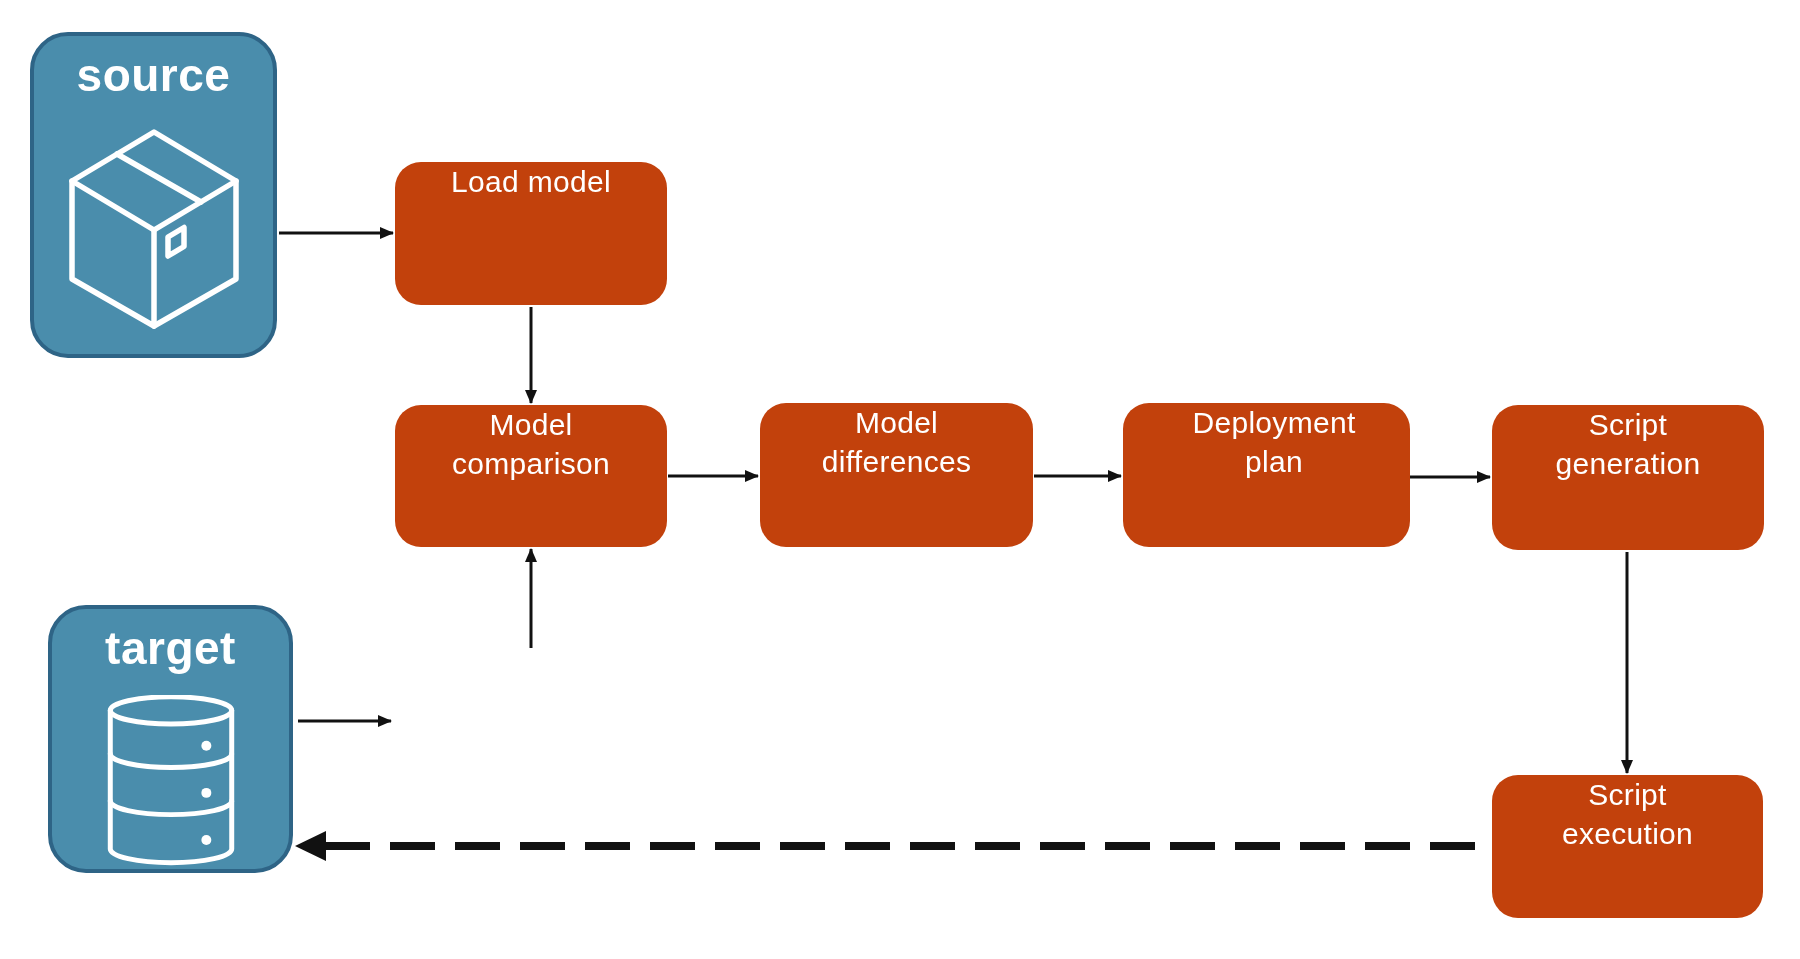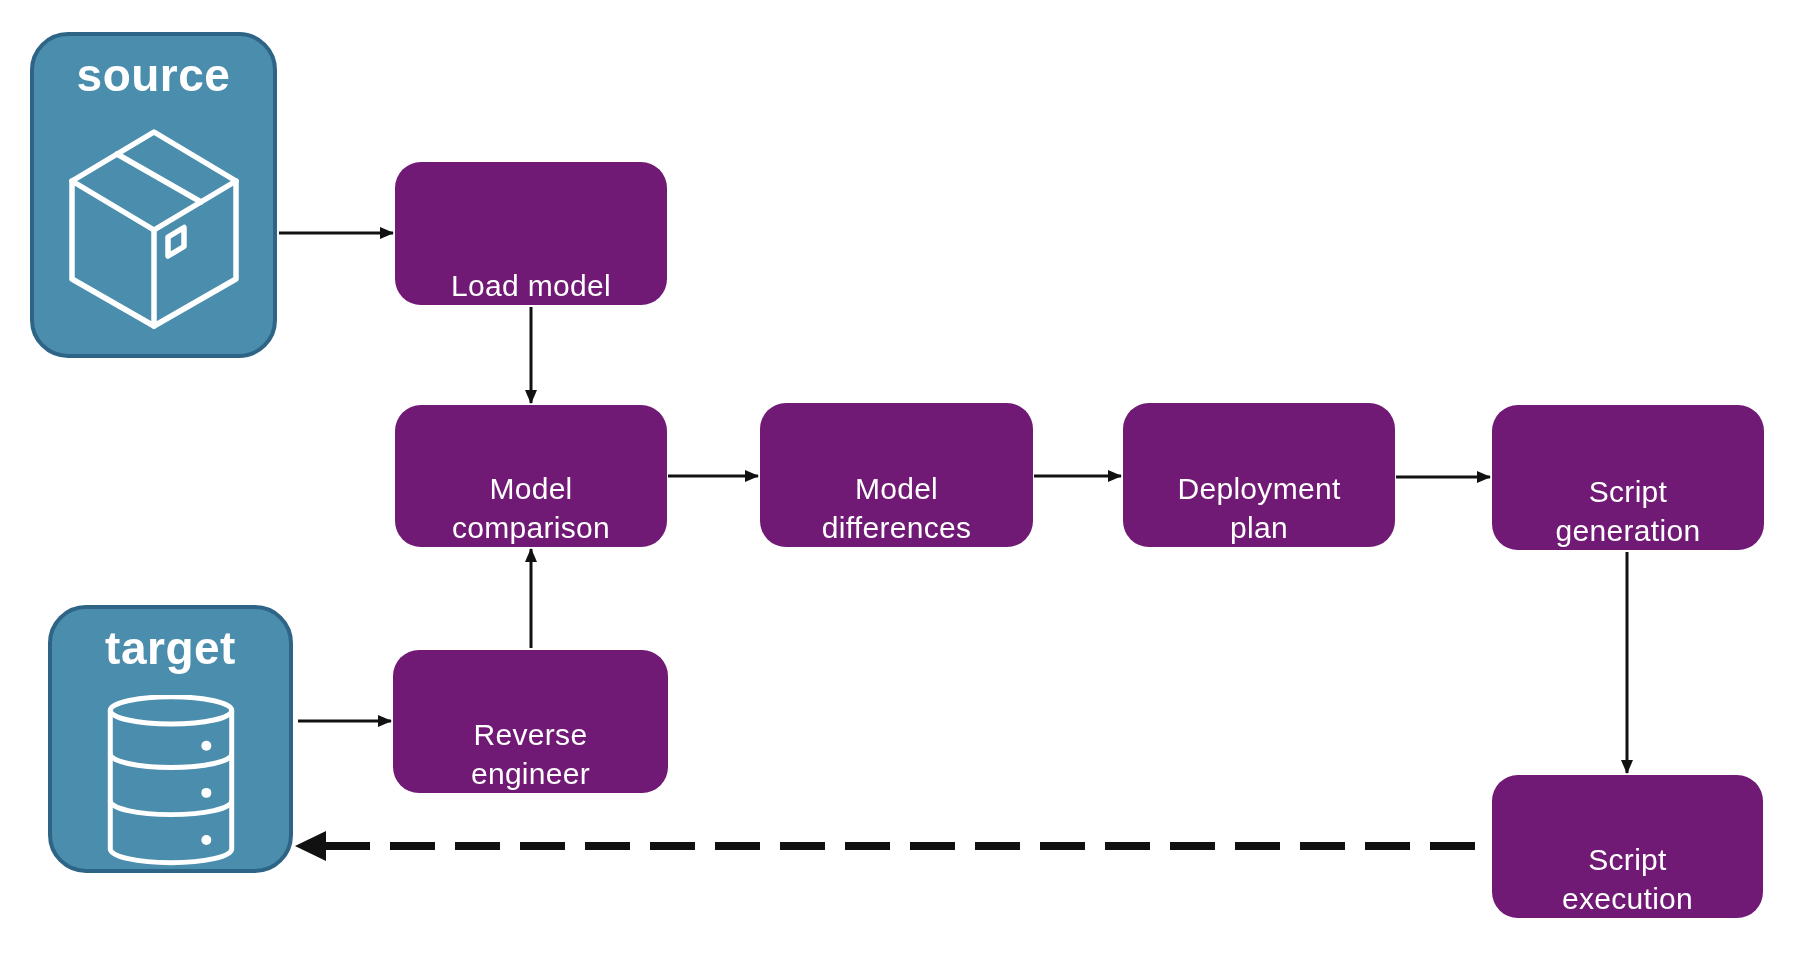--- a/index.html
+++ b/index.html
@@ -18,24 +18,24 @@
   svg.arrow-layer {
     position: absolute;
     left: 0; top: 0;
     width: 1800px;
     height: 959px;
     pointer-events: none;
   }
   
   .node {
     position: absolute;
-    background: #701a75;
+    background: #c2410c;
     border-radius: 26px;
     display: flex;
-    align-items: flex-end;
+    align-items: flex-start;
     justify-content: center;
     text-align: center;
   }
   .node .node-label {
     color: #ffffff;
     font-size: 30px;
     line-height: 39px;
     font-weight: 400;
     white-space: pre-line;
     letter-spacing: 0.3px;
@@ -62,21 +62,21 @@
     display: block;
   }
   #ep-source { left: 30px;  top: 32px;  width: 247px; height: 326px; }
   #ep-target { left: 48px;  top: 605px; width: 245px; height: 268px; }
   #ep-source svg.ep-icon { margin-top: 22px; }
   #ep-target svg.ep-icon { margin-top: 20px; }
 
   #node-load-model        { left: 395px;  top: 162px; width: 272px; height: 143px; }
   #node-model-comparison  { left: 395px;  top: 405px; width: 272px; height: 142px; }
   #node-model-differences { left: 760px;  top: 403px; width: 273px; height: 144px; }
-  #node-deployment-plan   { left: 1123px; top: 403px; width: 272px; height: 144px; }
+  #node-deployment-plan   { left: 1123px; top: 403px; width: 272px; height: 144px; padding-left: 15px; }
   #node-script-generation { left: 1492px; top: 405px; width: 272px; height: 145px; }
   #node-reverse-engineer  { left: 393px;  top: 650px; width: 275px; height: 143px; }
   #node-script-execution  { left: 1492px; top: 775px; width: 271px; height: 143px; }
 
   .edge {
     stroke: #111111;
     stroke-width: 3;
     fill: none;
   }
   .edge-dashed {
@@ -154,22 +154,18 @@
 differences</span>
   </div>
   <div class="node" id="node-deployment-plan">
     <span class="node-label">Deployment
 plan</span>
   </div>
   <div class="node" id="node-script-generation">
     <span class="node-label">Script
 generation</span>
   </div>
-  <div class="node" id="node-reverse-engineer">
-    <span class="node-label">Reverse
-engineer</span>
-  </div>
   <div class="node" id="node-script-execution">
     <span class="node-label">Script
 execution</span>
   </div>
 
 </div>
 
 </body></html>

